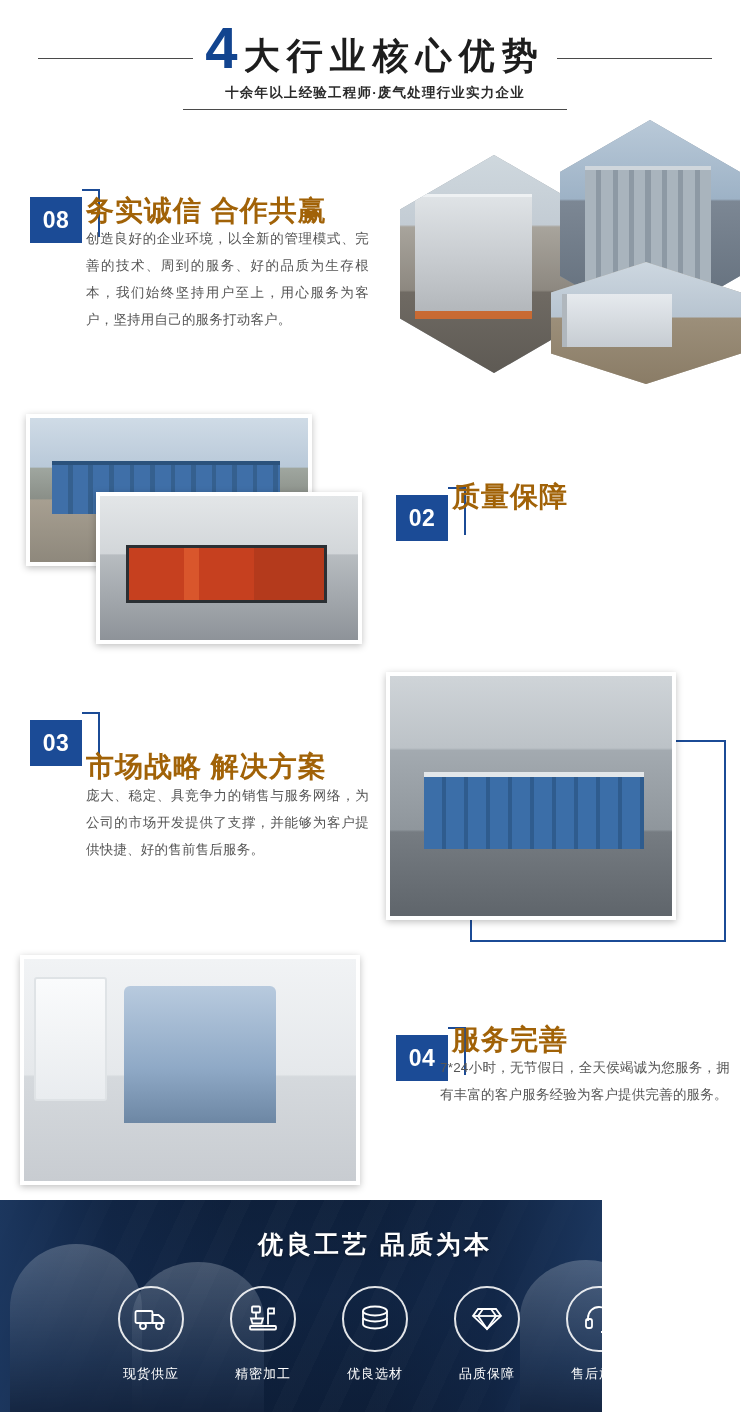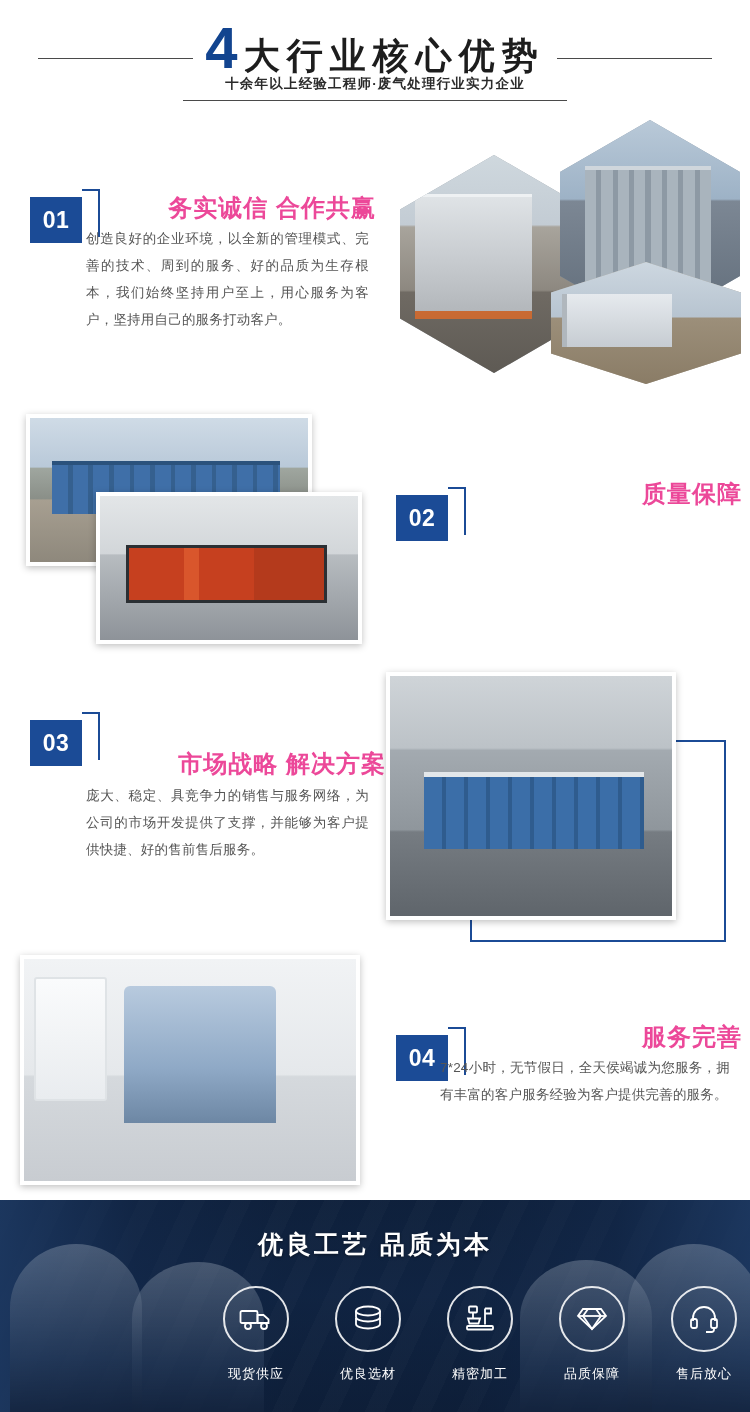--- a/index.html
+++ b/index.html
@@ -52,20 +52,21 @@
   }
   .header-main {
     font-size: 36px;
     font-weight: bold;
     color: #1d1d1d;
     letter-spacing: 7px;
     padding-left: 6px;
     line-height: 1.05;
   }
   .header-sub {
+    margin-top: 9px;
     font-size: 13.5px;
     color: #2b2b2b;
     letter-spacing: 1.2px;
     font-weight: bold;
   }
   .header-rule {
     width: 384px;
     height: 1px;
     background: #4a4a4a;
     margin: 7px auto 0 auto;
@@ -109,26 +110,25 @@
   .badge-bracket {
     position: absolute;
     left: 52px;
     top: -8px;
     width: 16px;
     height: 46px;
     border-top: 2px solid #1b4b96;
     border-right: 2px solid #1b4b96;
   }
   .sec-title {
-    font-size: 24px;
-    color: #ec4899;
+    font-size: 28px;
+    color: #a16207;
     font-weight: bold;
     letter-spacing: 1px;
     white-space: nowrap;
-    text-align: right;
   }
   .sec-body {
     font-size: 13.5px;
     color: #555;
     line-height: 2.0;
     text-align: justify;
     letter-spacing: 0.2px;
   }
 
   
@@ -239,21 +239,21 @@
     position: absolute;
     border: 2px solid #1b4b96;
     background: transparent;
   }
 
   
   .footer {
     position: absolute;
     left: 0;
     bottom: 0;
-    width: 750px;
+    width: 602px;
     height: 212px;
     overflow: hidden;
     background: linear-gradient(180deg, #0f2340 0%, #122a4d 45%, #0d1e38 100%);
   }
   .footer-bg {
     position: absolute;
     inset: 0;
     background:
       linear-gradient(90deg, rgba(28,55,95,0.95) 0%, rgba(18,38,70,0.72) 18%, rgba(14,30,56,0.55) 38%, rgba(14,30,56,0.55) 62%, rgba(18,38,70,0.72) 82%, rgba(28,55,95,0.95) 100%),
       repeating-linear-gradient(115deg, rgba(255,255,255,0.04) 0 18px, rgba(255,255,255,0) 18px 42px);
@@ -278,21 +278,21 @@
     font-weight: bold;
     letter-spacing: 3px;
     text-shadow: 0 1px 3px rgba(0,0,0,0.45);
   }
   .footer-items {
     position: absolute;
     top: 86px;
     left: 0;
     width: 750px;
     display: flex;
-    justify-content: flex-end;
+    justify-content: center;
     gap: 20px;
   }
   .footer-item {
     width: 92px;
     text-align: center;
   }
   .footer-circle {
     width: 62px;
     height: 62px;
     margin: 0 auto;
@@ -322,21 +322,21 @@
         <span class="header-main">大行业核心优势</span>
       </div>
       <div class="header-sub">十余年以上经验工程师·废气处理行业实力企业</div>
       <div class="header-rule"></div>
     </div>
     <div class="header-rule-left"></div>
     <div class="header-rule-right"></div>
   </div>
 
   <div class="badge-wrap" style="left:30px; top:197px;">
-    <div class="badge">01</div>
+    <div class="badge">08</div>
     <div class="badge-bracket"></div>
   </div>
   <div style="position:absolute; left:86px; top:192px; width:290px;">
     <div class="sec-title">务实诚信 合作共赢</div>
   </div>
   <div style="position:absolute; left:86px; top:225px; width:283px;">
     <div class="sec-body">创造良好的企业环境，以全新的管理模式、完善的技术、周到的服务、好的品质为生存根本，我们始终坚持用户至上，用心服务为客户，坚持用自己的服务打动客户。</div>
   </div>
 
   <div class="hex ph-factory1" style="left:400px; top:155px; width:188px; height:218px;"></div>
@@ -395,50 +395,50 @@
       <div class="footer-item">
         <div class="footer-circle">
           <svg width="34" height="26" viewBox="0 0 34 26" fill="none" stroke="#ffffff" stroke-width="1.8">
             <rect x="1.5" y="5" width="17" height="12" rx="1.5"></rect>
             <path d="M18.5 9h6l5 4.5V17h-11z"></path>
             <circle cx="9" cy="20" r="3"></circle>
             <circle cx="25" cy="20" r="3"></circle>
           </svg>
         </div>
         <div class="footer-label">现货供应</div>
-      </div>
-
-      <div class="footer-item">
-        <div class="footer-circle">
-          <svg width="32" height="28" viewBox="0 0 32 28" fill="none" stroke="#ffffff" stroke-width="1.8">
-            <ellipse cx="16" cy="6" rx="12" ry="4.5"></ellipse>
-            <path d="M4 6v6c0 2.5 5.4 4.5 12 4.5s12-2 12-4.5V6"></path>
-            <path d="M4 13v6c0 2.5 5.4 4.5 12 4.5s12-2 12-4.5v-6"></path>
-          </svg>
-        </div>
-        <div class="footer-label">优良选材</div>
       </div>
 
       <div class="footer-item">
         <div class="footer-circle">
           <svg width="30" height="30" viewBox="0 0 30 30" fill="none" stroke="#ffffff" stroke-width="1.8">
             <rect x="4" y="2.5" width="8" height="6" rx="1"></rect>
             <path d="M8 8.5v6"></path>
             <path d="M3 14.5h12l-1.5 5h-9z"></path>
             <rect x="2" y="22" width="26" height="3.5" rx="1"></rect>
             <path d="M20 4.5v16"></path>
             <path d="M20 4.5h6v5h-6"></path>
           </svg>
         </div>
         <div class="footer-label">精密加工</div>
       </div>
 
       <div class="footer-item">
         <div class="footer-circle">
           <svg width="32" height="28" viewBox="0 0 32 28" fill="none" stroke="#ffffff" stroke-width="1.8">
+            <ellipse cx="16" cy="6" rx="12" ry="4.5"></ellipse>
+            <path d="M4 6v6c0 2.5 5.4 4.5 12 4.5s12-2 12-4.5V6"></path>
+            <path d="M4 13v6c0 2.5 5.4 4.5 12 4.5s12-2 12-4.5v-6"></path>
+          </svg>
+        </div>
+        <div class="footer-label">优良选材</div>
+      </div>
+
+      <div class="footer-item">
+        <div class="footer-circle">
+          <svg width="32" height="28" viewBox="0 0 32 28" fill="none" stroke="#ffffff" stroke-width="1.8">
             <path d="M7 4h18l5 7-14 13L2 11z"></path>
             <path d="M2 11h28"></path>
             <path d="M12 4l-5 7 9 13 9-13-5-7"></path>
           </svg>
         </div>
         <div class="footer-label">品质保障</div>
       </div>
 
       <div class="footer-item">
         <div class="footer-circle">

